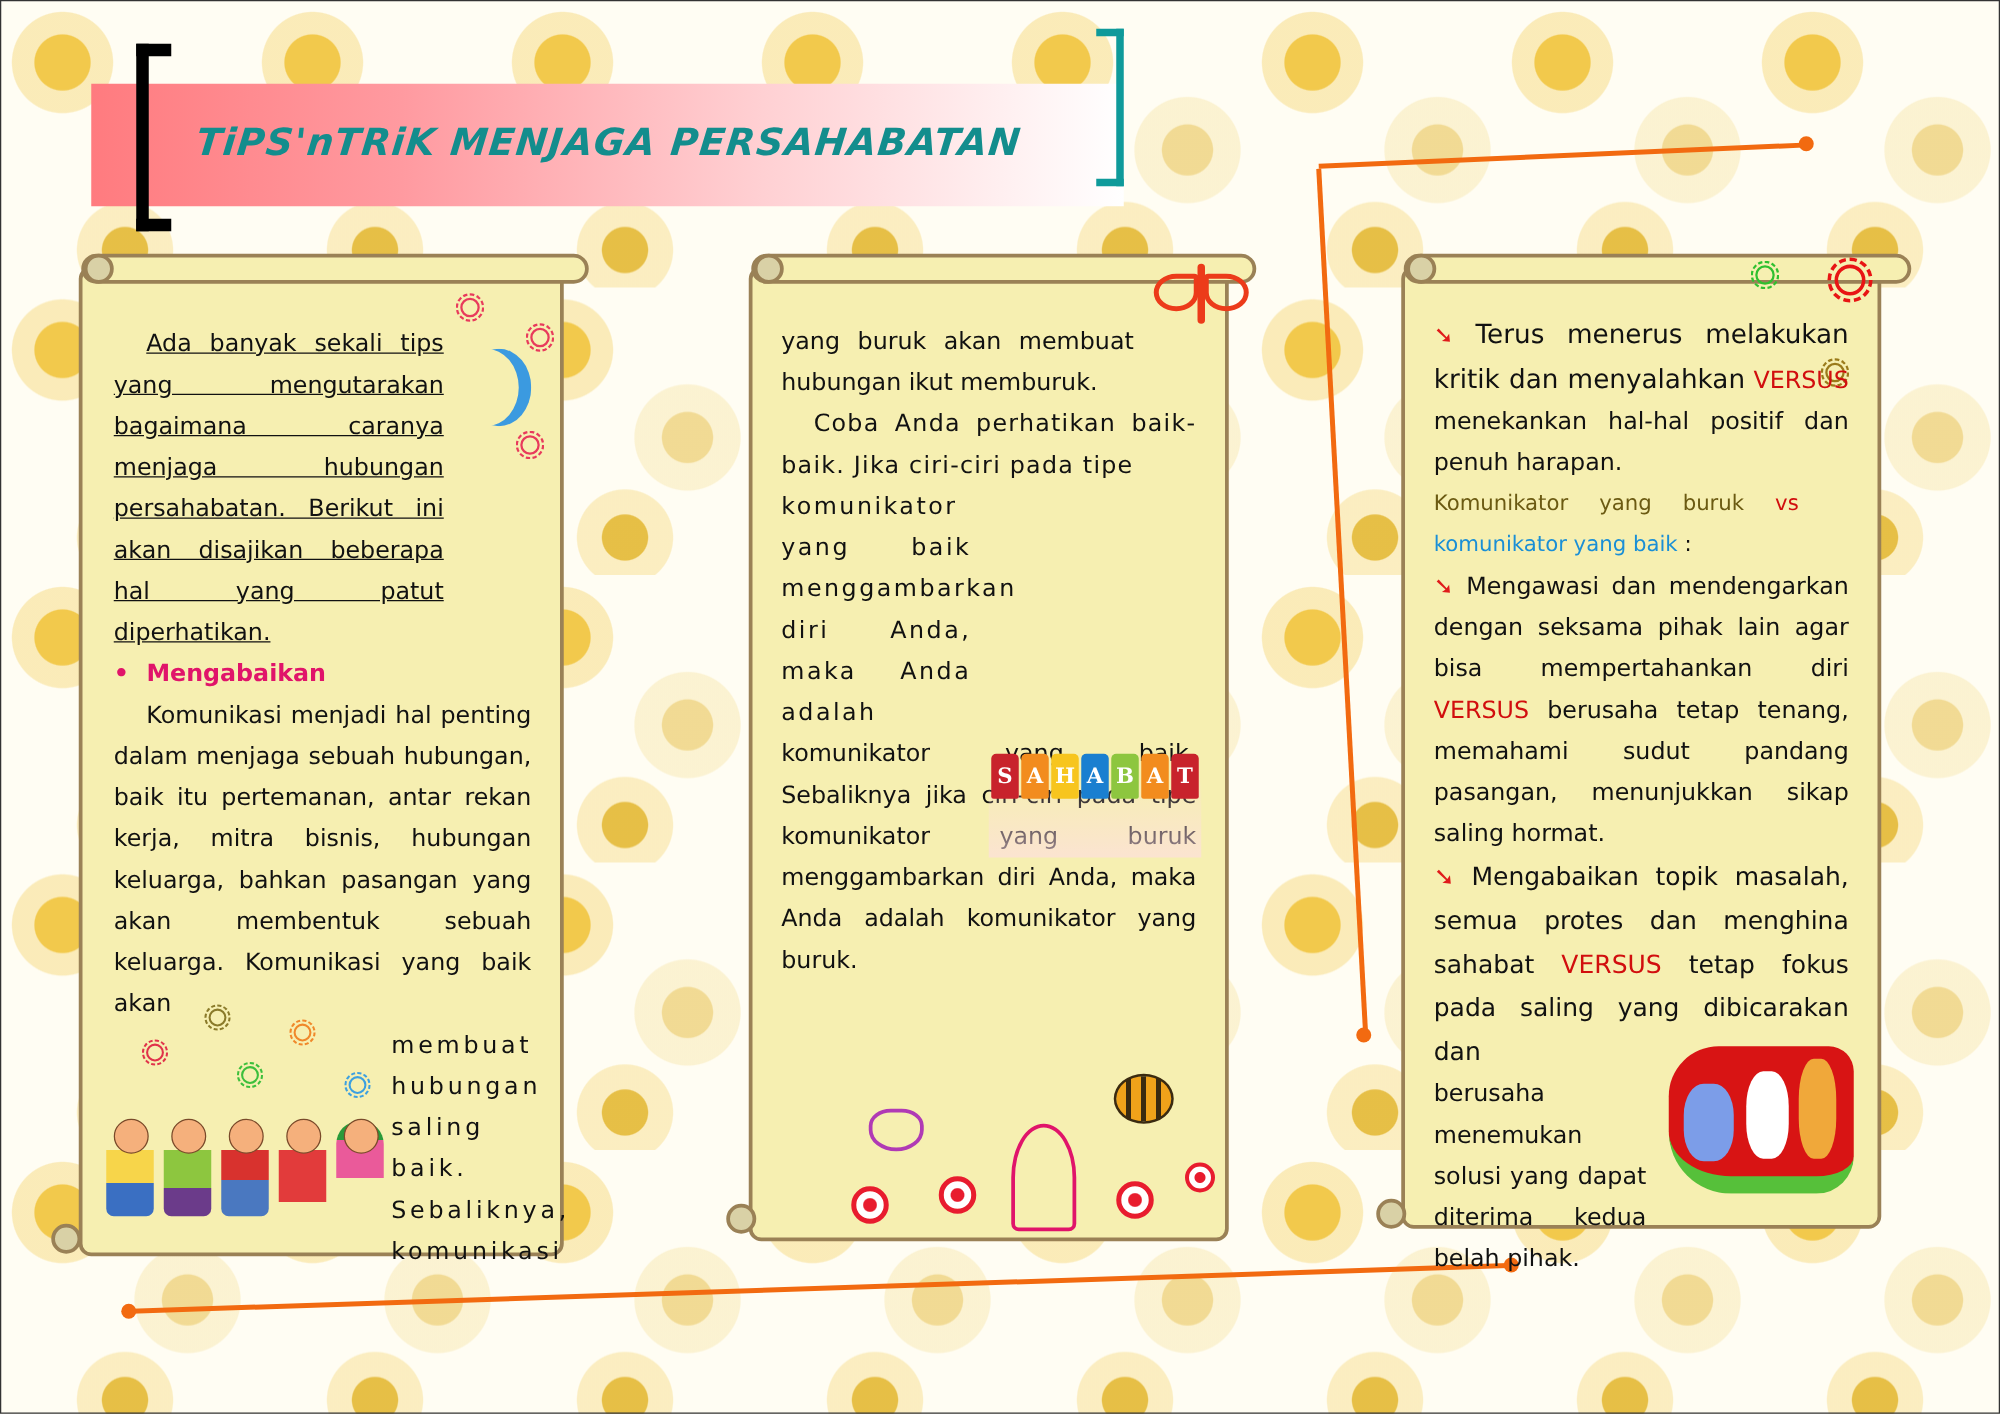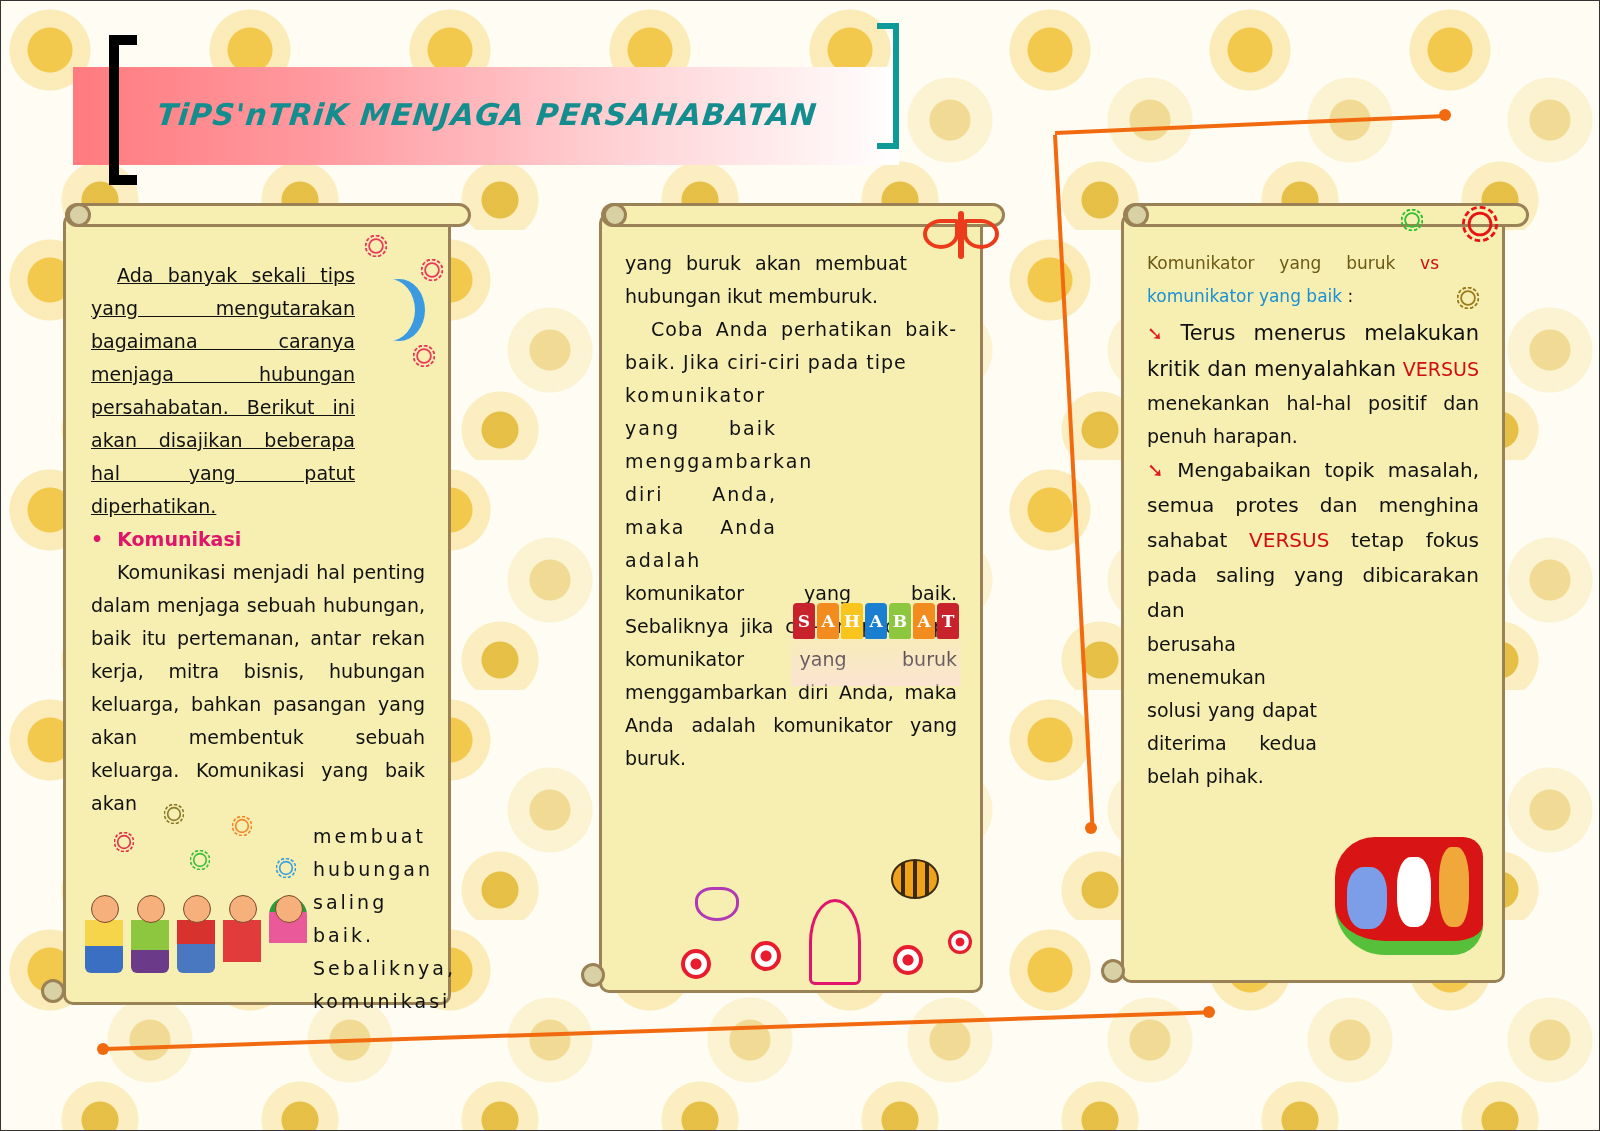--- a/index.html
+++ b/index.html
@@ -131,21 +131,21 @@
   <div class="scroll-curl" style="left:66px; top:202px;"></div>
   <div class="scroll-curl" style="left:40px; top:978px;"></div>
 
   <div class="deco" style="left:372px; top:278px; width:52px; height:62px; border-radius:50%; box-shadow: inset -10px 0 0 0 #3b9ae0;"></div>
   <div class="sun-small" style="left:362px; top:232px; color:#e83a5c; transform:scale(0.6);"></div>
   <div class="sun-small" style="left:418px; top:256px; color:#e83a5c; transform:scale(0.6);"></div>
   <div class="sun-small" style="left:410px; top:342px; color:#e83a5c; transform:scale(0.6);"></div>
 
   <div class="col-text" style="left:90px; top:258px; width:334px;">
     <p class="indent" style="padding-right:70px;text-decoration:underline;">Ada banyak sekali tips yang mengutarakan bagaimana caranya menjaga hubungan persahabatan. Berikut ini akan disajikan beberapa hal yang patut diperhatikan.</p>
-    <p class="bullet-head">Komunikasi</p>
+    <p class="bullet-head">Mengabaikan</p>
     <p class="indent">Komunikasi menjadi hal penting dalam menjaga sebuah hubungan, baik itu pertemanan, antar rekan kerja, mitra bisnis, hubungan keluarga, bahkan pasangan yang akan membentuk sebuah keluarga. Komunikasi yang baik akan</p>
     <p style="margin-left:222px; letter-spacing:3px;">membuat hubungan saling baik. Sebaliknya, komunikasi</p>
   </div>
 
   <div class="sun-small" style="left:110px; top:828px; color:#e0324a; transform:scale(0.55);"></div>
   <div class="sun-small" style="left:160px; top:800px; color:#8a7a2a; transform:scale(0.55);"></div>
   <div class="sun-small" style="left:186px; top:846px; color:#3cbf3c; transform:scale(0.55);"></div>
   <div class="sun-small" style="left:228px; top:812px; color:#f0882a; transform:scale(0.55);"></div>
   <div class="sun-small" style="left:272px; top:854px; color:#3ca0e0; transform:scale(0.55);"></div>
 
@@ -161,21 +161,21 @@
   <div class="scroll-top" style="left:600px; top:202px; width:404px;"></div>
   <div class="scroll-curl" style="left:602px; top:202px;"></div>
   <div class="scroll-curl" style="left:580px; top:962px;"></div>
 
   <div class="deco" style="left:922px; top:200px; width:80px; height:64px;">
     <div style="position:absolute; left:0; top:18px; width:36px; height:30px; border:4px solid #ec3b1a; border-radius:50% 10% 50% 50%;"></div>
     <div style="position:absolute; left:40px; top:18px; width:36px; height:30px; border:4px solid #ec3b1a; border-radius:10% 50% 50% 50%;"></div>
     <div style="position:absolute; left:35px; top:10px; width:6px; height:48px; background:#ec3b1a; border-radius:3px;"></div>
   </div>
 
-  <div class="col-text" style="left:624px; top:246px; width:332px;">
+  <div class="col-text" style="left:624px; top:256px; width:332px;">
     <p style="padding-right:50px;">yang buruk akan membuat hubungan ikut memburuk.</p>
     <p class="indent" style="letter-spacing:1px;">Coba Anda perhatikan baik-baik. Jika ciri-ciri pada tipe</p>
     <p style="width:152px; letter-spacing:2px;">komunikator yang baik menggambarkan diri Anda, maka Anda adalah</p>
     <p>komunikator yang baik. Sebaliknya jika ciri-ciri pada tipe komunikator yang buruk menggambarkan diri Anda, maka Anda adalah komunikator yang buruk.</p>
   </div>
 
   <div class="tags">
     <div class="tag" style="background:#c8232c;">S</div>
     <div class="tag" style="background:#f28c1e;">A</div>
     <div class="tag" style="background:#f7c51e;">H</div>
@@ -196,31 +196,37 @@
   <div class="scroll" style="left:1120px; top:212px; width:384px; height:770px;"></div>
   <div class="scroll-top" style="left:1122px; top:202px; width:406px;"></div>
   <div class="scroll-curl" style="left:1124px; top:202px;"></div>
   <div class="scroll-curl" style="left:1100px; top:958px;"></div>
 
   <div class="sun-small" style="left:1398px; top:206px; color:#2fc02f; transform:scale(0.6);"></div>
   <div class="sun-small" style="left:1466px; top:210px; color:#e81414; transform:scale(0.95);"></div>
   <div class="sun-small" style="left:1454px; top:284px; color:#9a7a1a; transform:scale(0.6);"></div>
 
   <div class="col-text" style="left:1146px; top:246px; width:332px;">
+    <p style="margin-top:2px;">
+      <span class="arrow">➘</span>
+      <span style="font-size:21px; line-height:36px;">Terus menerus melakukan kritik dan menyalahkan</span>
+      <span class="vs">VERSUS</span>
+      <span>menekankan hal-hal positif dan penuh harapan.</span>
+    </p>
     <p style="font-size:17px; padding-right:40px;">
       <span class="olive">Komunikator yang buruk</span>
       <span class="vs">vs</span>
       <span class="blue">komunikator yang baik</span>
       <span>:</span>
     </p>
-    <p style="margin-top:2px;">
+    <p>
       <span class="arrow">➘</span>
-      <span style="font-size:21px; line-height:36px;">Terus menerus melakukan kritik dan menyalahkan</span>
+      <span>Mengawasi dan mendengarkan dengan seksama pihak lain agar bisa mempertahankan diri</span>
       <span class="vs">VERSUS</span>
-      <span>menekankan hal-hal positif dan penuh harapan.</span>
+      <span>berusaha tetap tenang, memahami sudut pandang pasangan, menunjukkan sikap saling hormat.</span>
     </p>
     <p style="font-size:20px; line-height:35px;">
       <span class="arrow">➘</span>
       <span>Mengabaikan topik masalah, semua protes dan menghina sahabat</span>
       <span class="vs">VERSUS</span>
       <span>tetap fokus pada saling yang dibicarakan dan</span>
     </p>
     <p style="width:170px;">berusaha menemukan solusi yang dapat diterima kedua belah pihak.</p>
   </div>
 

